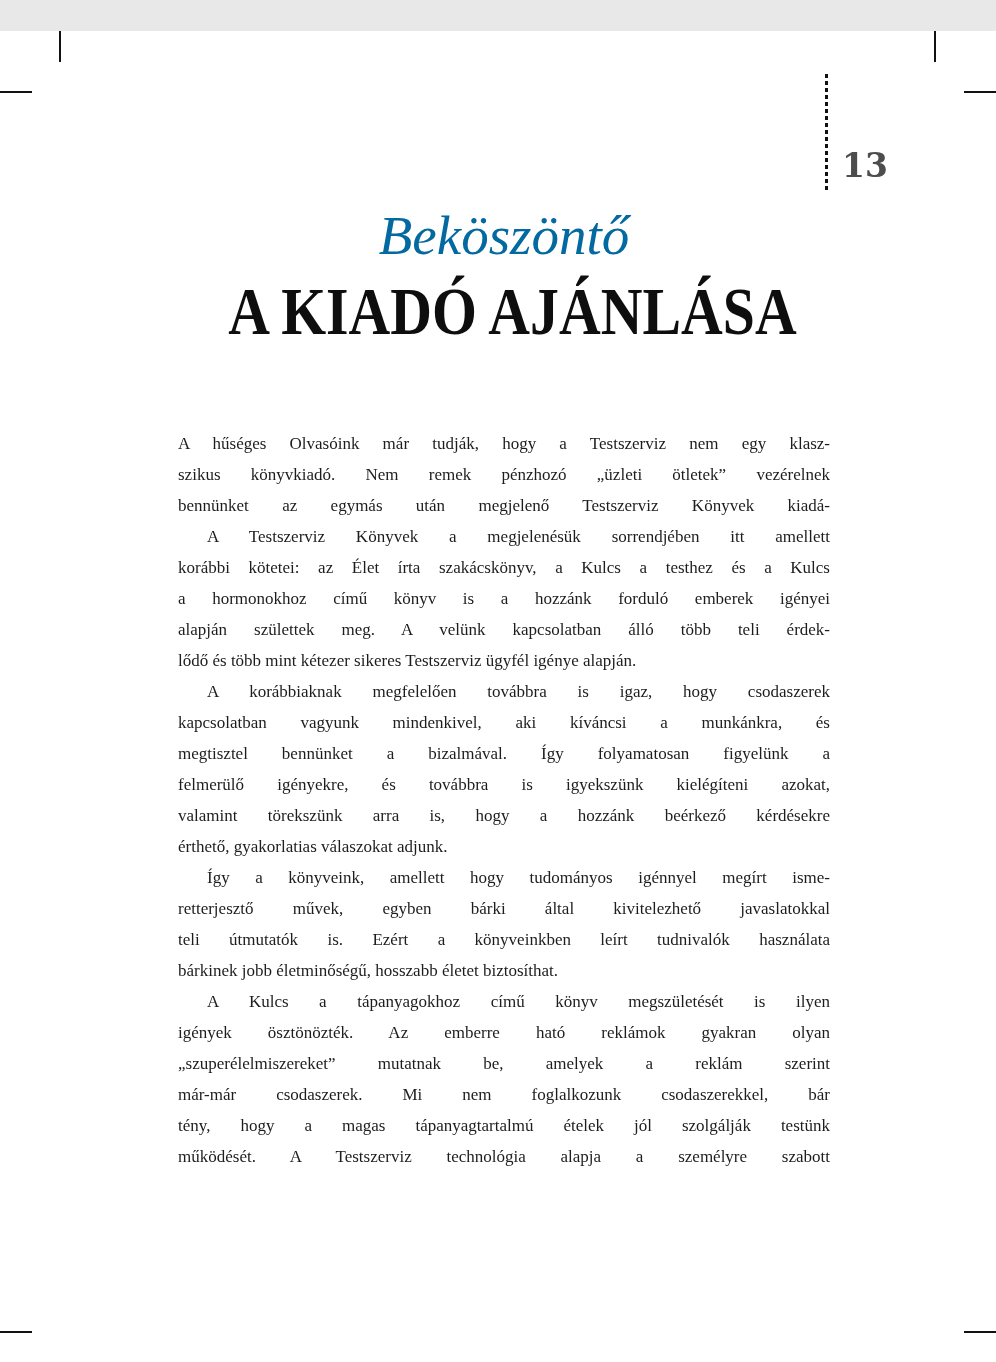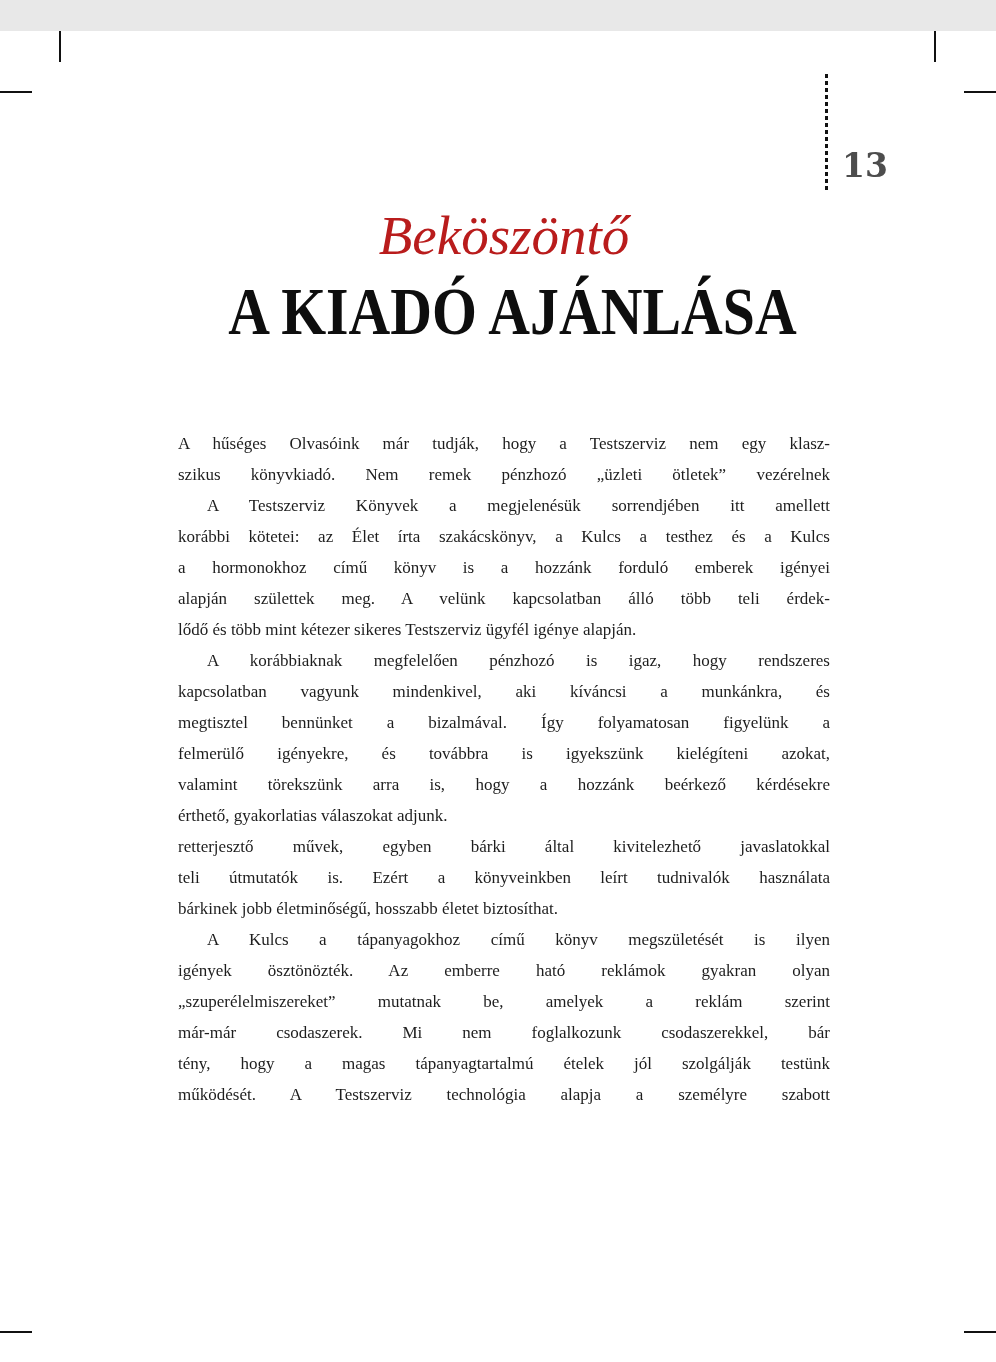--- a/index.html
+++ b/index.html
@@ -31,21 +31,21 @@
   .page-number{
     position:absolute;left:842px;top:118px;
     font-family:"DejaVu Serif", serif;
     font-weight:bold;font-size:33px;line-height:1;
     color:#4d4d4d;
   }
   .kicker{
     position:absolute;left:178px;top:177px;width:652px;
     text-align:center;
     font-style:italic;font-size:55px;line-height:1;
-    color:#b91c1c;
+    color:#0369a1;
   }
   .main-title{
     position:absolute;left:178px;top:246px;width:652px;
     text-align:right;line-height:1;
     color:#0e0e0e;white-space:nowrap;
   }
   .main-title .squeeze{
     display:inline-block;
     font-weight:bold;font-size:68px;
     transform:scaleX(0.85);transform-origin:center top;
@@ -88,37 +88,39 @@
   <div class="kicker">Beköszöntő</div>
 
   <div class="main-title">
     <span class="squeeze">A KIADÓ AJÁNLÁSA</span>
   </div>
 
   <div class="body-text">
       <div>
         <div class="line">A hűséges Olvasóink már tudják, hogy a Testszerviz nem egy klasz-</div>
         <div class="line">szikus könyvkiadó. Nem remek pénzhozó „üzleti ötletek” vezérelnek</div>
+        <div class="line">bennünket az egymás után megjelenő Testszerviz Könyvek kiadá-</div>
       </div>
       <div>
         <div class="line first">A Testszerviz Könyvek a megjelenésük sorrendjében itt amellett</div>
         <div class="line">korábbi kötetei: az Élet írta szakácskönyv, a Kulcs a testhez és a Kulcs</div>
         <div class="line">a hormonokhoz című könyv is a hozzánk forduló emberek igényei</div>
         <div class="line">alapján születtek meg. A velünk kapcsolatban álló több teli érdek-</div>
         <div class="line last">lődő és több mint kétezer sikeres Testszerviz ügyfél igénye alapján.</div>
       </div>
       <div>
-        <div class="line first">A korábbiaknak megfelelően pénzhozó is igaz, hogy rendszeres</div>
+        <div class="line first">A korábbiaknak megfelelően továbbra is igaz, hogy csodaszerek</div>
         <div class="line">kapcsolatban vagyunk mindenkivel, aki kíváncsi a munkánkra, és</div>
         <div class="line">megtisztel bennünket a bizalmával. Így folyamatosan figyelünk a</div>
         <div class="line">felmerülő igényekre, és továbbra is igyekszünk kielégíteni azokat,</div>
         <div class="line">valamint törekszünk arra is, hogy a hozzánk beérkező kérdésekre</div>
         <div class="line last">érthető, gyakorlatias válaszokat adjunk.</div>
       </div>
       <div>
+        <div class="line first">Így a könyveink, amellett hogy tudományos igénnyel megírt isme-</div>
         <div class="line">retterjesztő művek, egyben bárki által kivitelezhető javaslatokkal</div>
         <div class="line">teli útmutatók is. Ezért a könyveinkben leírt tudnivalók használata</div>
         <div class="line last">bárkinek jobb életminőségű, hosszabb életet biztosíthat.</div>
       </div>
       <div>
         <div class="line first">A Kulcs a tápanyagokhoz című könyv megszületését is ilyen</div>
         <div class="line">igények ösztönözték. Az emberre ható reklámok gyakran olyan</div>
         <div class="line">„szuperélelmiszereket” mutatnak be, amelyek a reklám szerint</div>
         <div class="line">már-már csodaszerek. Mi nem foglalkozunk csodaszerekkel, bár</div>
         <div class="line">tény, hogy a magas tápanyagtartalmú ételek jól szolgálják testünk</div>

